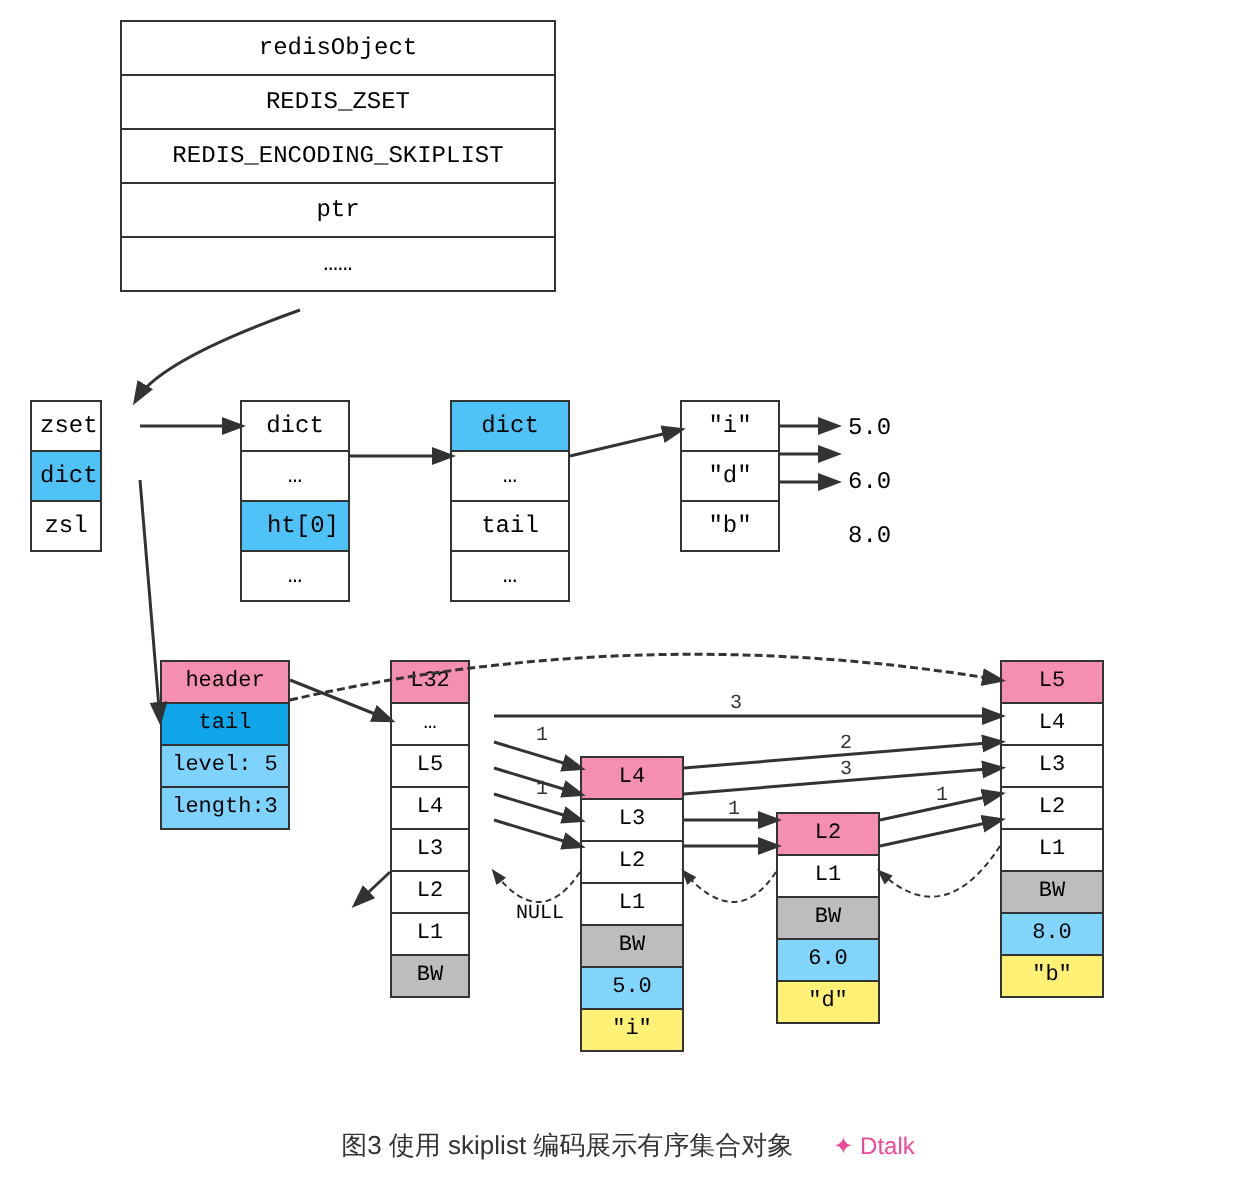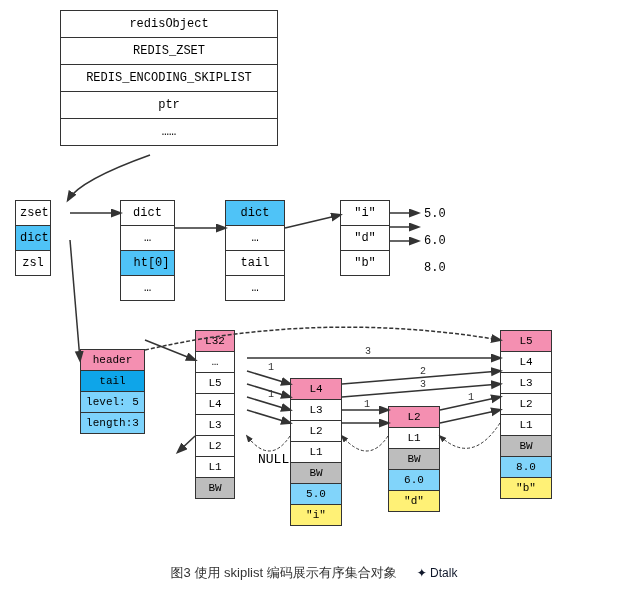--- a/index.html
+++ b/index.html
@@ -112,21 +112,20 @@
     }
     .kv-box .row:last-child { border-bottom: none; }
 
     
     .sl-header {
       position: absolute;
       top: 330px;
       left: 80px;
       width: 65px;
       border: 1.5px solid #333;
-      margin-top: 19px;
     }
     .sl-header .row {
       border-bottom: 1.5px solid #333;
       padding: 4px 3px;
       text-align: center;
       font-size: 11px;
     }
     .sl-header .row.pink { background: #f48fb1; }
     .sl-header .row.yellow { background: #0ea5e9; }
     .sl-header .row.green { background: #7dd3fc; }
@@ -159,21 +158,21 @@
       font-size: 13px;
       font-family: sans-serif;
       color: #333;
       display: flex;
       align-items: center;
       justify-content: center;
       gap: 20px;
     }
     .footer-logo {
       font-size: 12px;
-      color: #0f172a;
+      color: #ec4899;
     }
 
     
     .arrows-svg {
       position: absolute;
       top: 0;
       left: 0;
       width: 628px;
       height: 560px;
       pointer-events: none;
@@ -264,21 +263,21 @@
     <div class="row pink">L5</div>
     <div class="row">L4</div>
     <div class="row">L3</div>
     <div class="row">L2</div>
     <div class="row">L1</div>
     <div class="row bw">BW</div>
     <div class="row blue-light">8.0</div>
     <div class="row yellow">"b"</div>
   </div>
 
-  <div style="position:absolute; top:452px; left:258px; font-size:13px;">NULL</div>
+  <div style="position:absolute; top:452px; left:258px; font-size:10px;">NULL</div>
 
   <svg class="arrows-svg">
     <defs>
       <marker id="arrow" markerWidth="8" markerHeight="8" refX="6" refY="3" orient="auto">
         <path d="M0,0 L0,6 L8,3 z" fill="#333"></path>
       </marker>
     </defs>
 
     <path d="M 150,155 Q 80,180 68,200" stroke="#333" stroke-width="1.5" fill="none" marker-end="url(#arrow)"></path>
 

